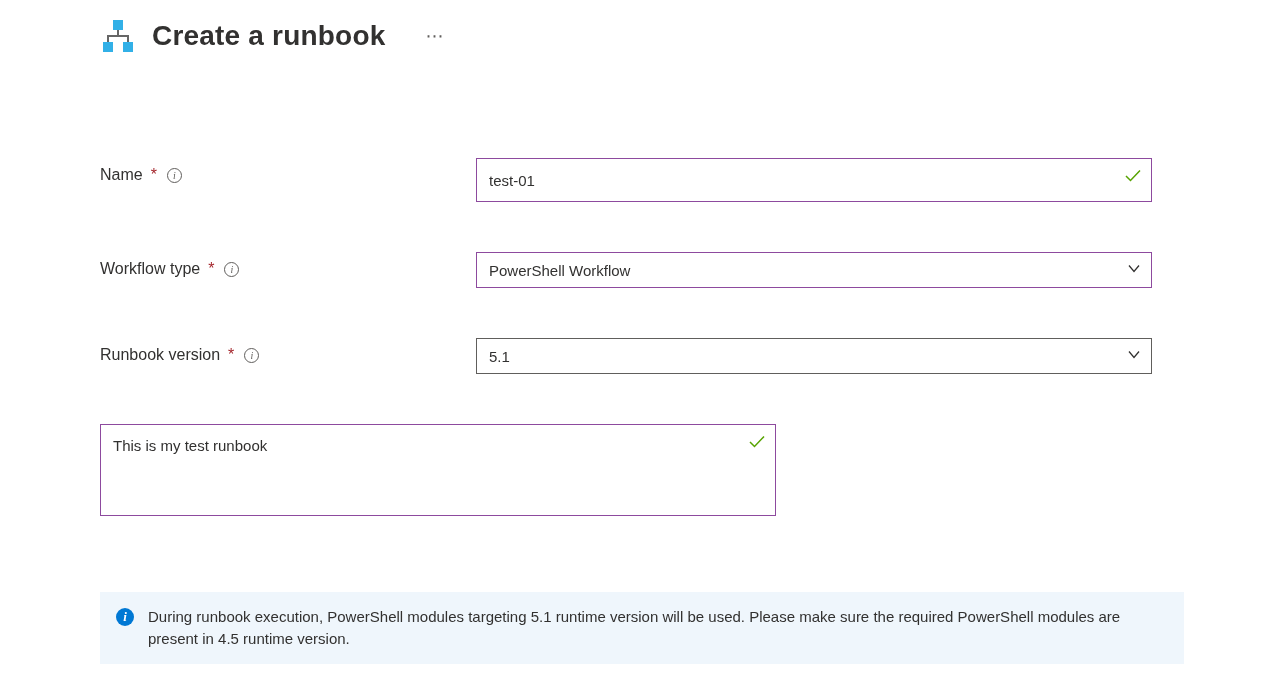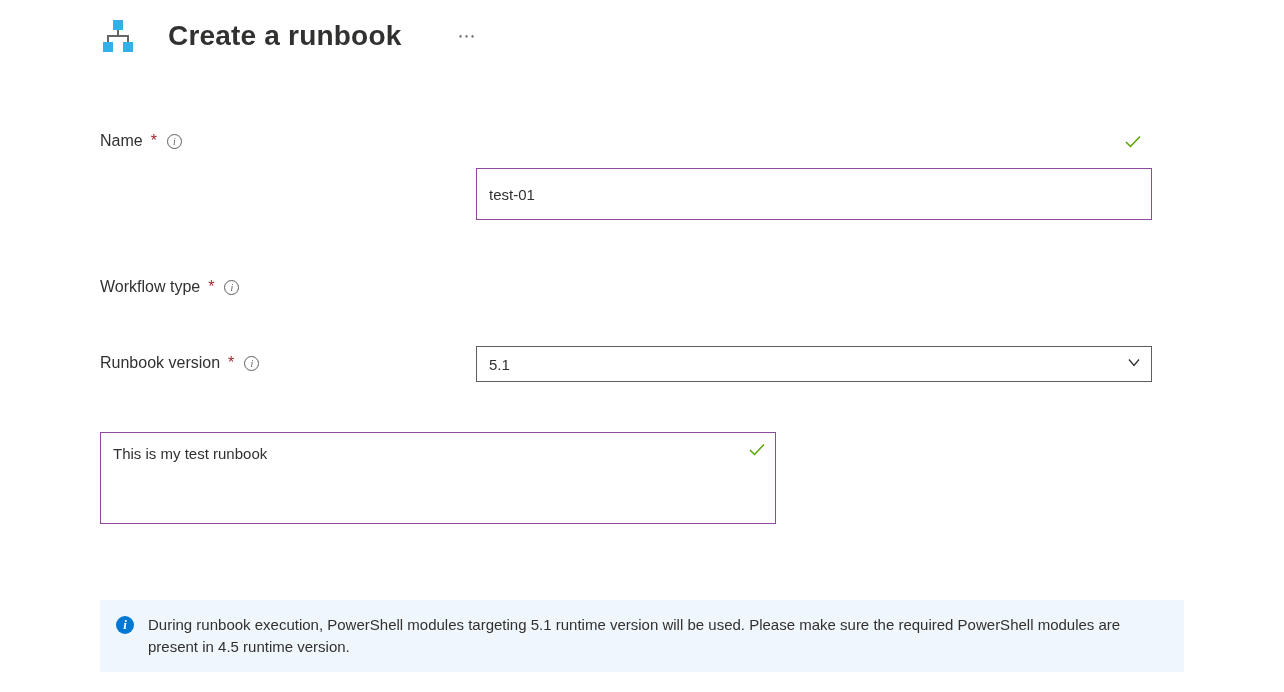--- a/index.html
+++ b/index.html
@@ -14,22 +14,22 @@
       width: 1284px;
       height: 692px;
       overflow: hidden;
     }
     .page {
       padding: 18px 100px 0 100px;
     }
     .header {
       display: flex;
       align-items: center;
-      gap: 32px;
-      margin-bottom: 70px;
+      gap: 16px;
+      margin-bottom: 104px;
     }
     .header-icon {
       width: 36px;
       height: 36px;
       flex-shrink: 0;
     }
     .header-title {
       font-size: 28px;
       font-weight: 600;
       color: #323130;
@@ -80,29 +80,28 @@
       color: #605e5c;
       cursor: default;
       margin-left: 4px;
     }
     .input-col {
       flex: 0 0 676px;
       position: relative;
     }
     .text-input {
       width: 100%;
-      height: 52px;
+      height: 44px;
       border: 1px solid #8d4a9e;
       padding: 0 36px 0 12px;
       font-size: 15px;
       font-family: inherit;
       color: #323130;
       outline: none;
       background: #fff;
-      margin-top: 44px;
     }
     .dropdown {
       width: 100%;
       height: 36px;
       border: 1px solid #605e5c;
       padding: 0 36px 0 12px;
       font-size: 15px;
       font-family: inherit;
       color: #323130;
       outline: none;
@@ -205,20 +204,30 @@
       </span>
     </div>
   </div>
 
   <div class="form-row">
     <div class="label-col">
       <span>Workflow type</span>
       <span class="req-star">*</span>
       <span class="info-icon">i</span>
     </div>
+    <div class="input-col">
+      <div class="dropdown validated">
+        <span class="dropdown-value">PowerShell Workflow</span>
+        <span class="chevron-down">
+          <svg width="14" height="14" viewBox="0 0 14 14">
+              <path d="M2 4 L7 10 L12 4" stroke="#323130" stroke-width="1.3" fill="none"></path>
+            </svg>
+        </span>
+      </div>
+    </div>
   </div>
 
   <div class="form-row">
     <div class="label-col">
       <span>Runbook version</span>
       <span class="req-star">*</span>
       <span class="info-icon">i</span>
     </div>
     <div class="input-col">
       <div class="dropdown">

